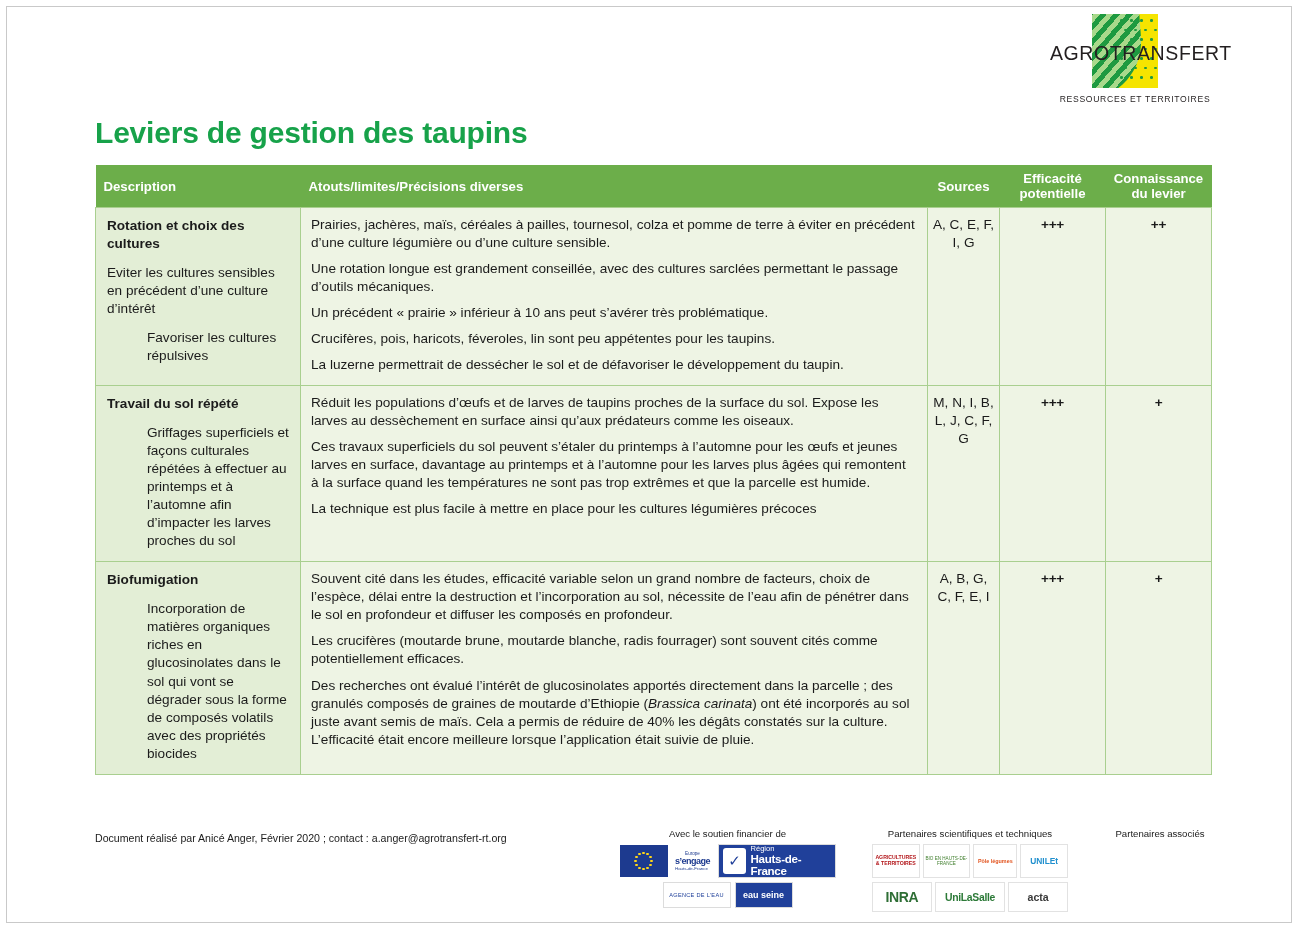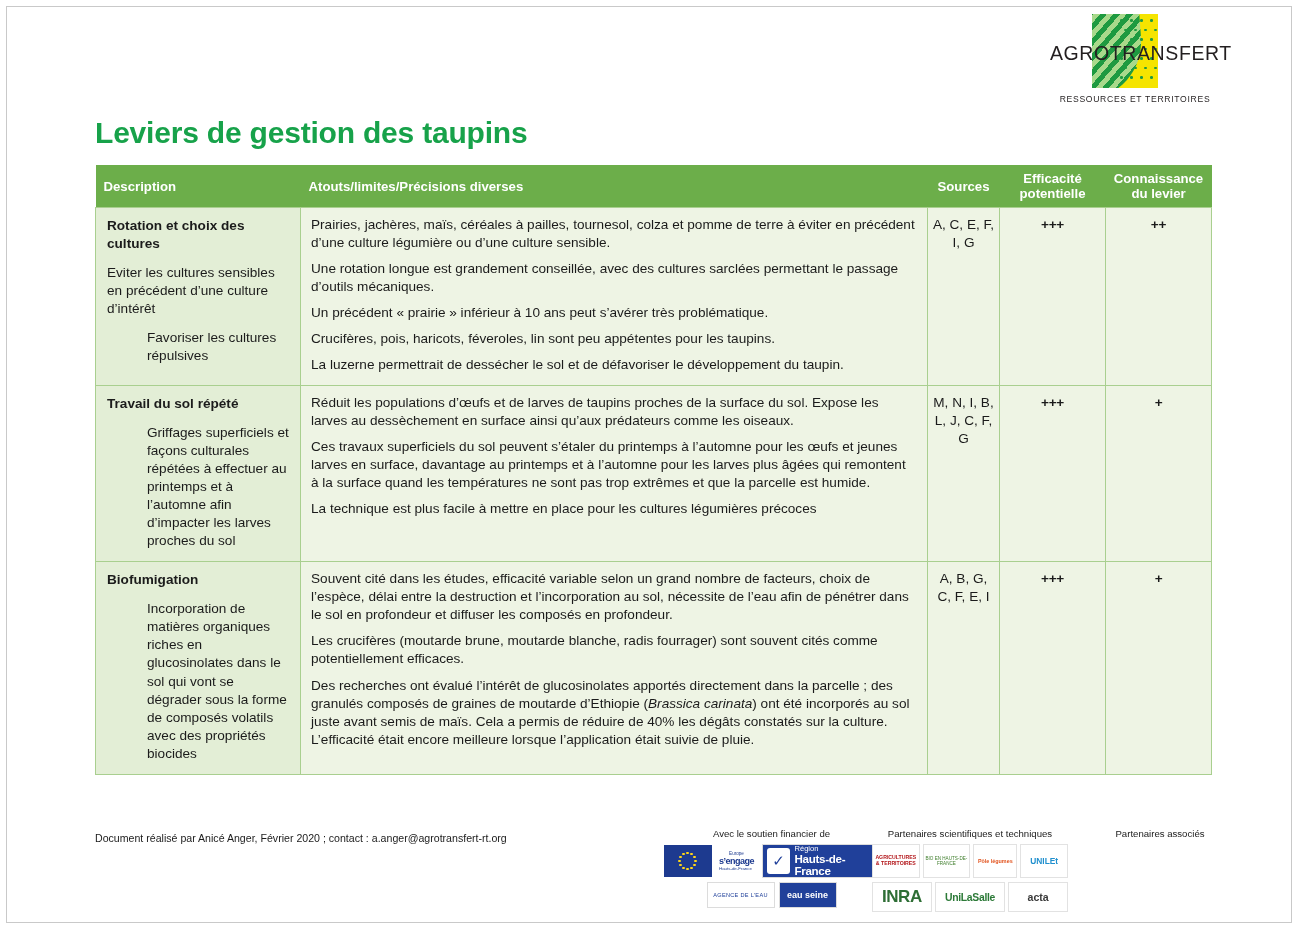--- a/index.html
+++ b/index.html
@@ -148,21 +148,21 @@
   .lg-region .rtxt .r1 { font-size:7.6px; }
   .lg-region .rtxt .r2 { font-size:11.6px; font-weight:bold; letter-spacing:-.3px; }
 
   .lg-agence { width:68px; height:26px; border:1px solid #dcdcdc; color:#20409a; font-size:5.6px; letter-spacing:.3px; }
   .lg-eauseine { width:58px; height:26px; border:1px solid #dcdcdc; background:#20409a; color:#fff; font-size:9px; font-weight:bold; }
 
   .lg-agri { width:56px; height:34px; border:1px solid #e2e2e2; color:#b3161a; font-size:5.2px; font-weight:bold; text-align:center; line-height:1.15; }
   .lg-bio  { width:56px; height:34px; border:1px solid #e2e2e2; color:#3f7e2c; font-size:4.6px; text-align:center; }
   .lg-pole { width:52px; height:34px; border:1px solid #e2e2e2; color:#e2541f; font-size:5.4px; font-weight:bold; text-align:center; }
   .lg-unilet{ width:56px; height:34px; border:1px solid #e2e2e2; color:#1f8fce; font-size:8.4px; font-weight:bold; }
-  .lg-inra { width:66px; height:30px; border:1px solid #e2e2e2; color:#2e6e35; font-size:17px; font-weight:bold; letter-spacing:-.4px; }
+  .lg-inra { width:66px; height:30px; border:1px solid #e2e2e2; color:#2e6e35; font-size:14px; font-weight:bold; letter-spacing:-.4px; }
   .lg-unils{ width:78px; height:30px; border:1px solid #e2e2e2; color:#2c7a38; font-size:10.4px; font-weight:bold; letter-spacing:-.3px; }
   .lg-acta { width:66px; height:30px; border:1px solid #e2e2e2; color:#3a3a3a; font-size:10.6px; font-weight:bold; }
 
   .lg-coop { width:62px; height:38px; border:1px solid #e2e2e2; color:#1f8fce; font-size:15px; font-weight:bold; letter-spacing:-1px; }
   .lg-minagri { width:46px; height:40px; border:1px solid #cfcfcf; color:#2a2a2a; font-size:3.4px; text-align:center; }
   .lg-minagri .tri { display:flex; gap:0; justify-content:center; margin-bottom:3px; }
   .lg-minagri .tri span { display:block; width:11px; height:11px; }
 </style>
 </head>
 <body>
@@ -271,21 +271,21 @@
           <td class="src">A, B, G, C, F, E, I</td>
           <td class="eff">+++</td>
           <td class="con">+</td>
         </tr>
       </tbody>
   </table>
 </div>
 
 <div class="footer-credit">Document réalisé par Anicé Anger, Février 2020 ; contact : a.anger@agrotransfert-rt.org</div>
 
-<div class="fgroup" style="left:654px; top:828px; width:235px;">
+<div class="fgroup" style="left:610px; top:828px; width:235px;">
   <div class="fhead">Avec le soutien financier de</div>
   <div class="logorow">
     <div class="lg lg-eu">
       <div class="stars" id="eu-stars">
           <i style="left: 9.7px; top: 1.7px;"></i>
           <i style="left: 13.7px; top: 2.7718px;"></i>
           <i style="left: 16.6282px; top: 5.7px;"></i>
           <i style="left: 17.7px; top: 9.7px;"></i>
           <i style="left: 16.6282px; top: 13.7px;"></i>
           <i style="left: 13.7px; top: 16.6282px;"></i>

